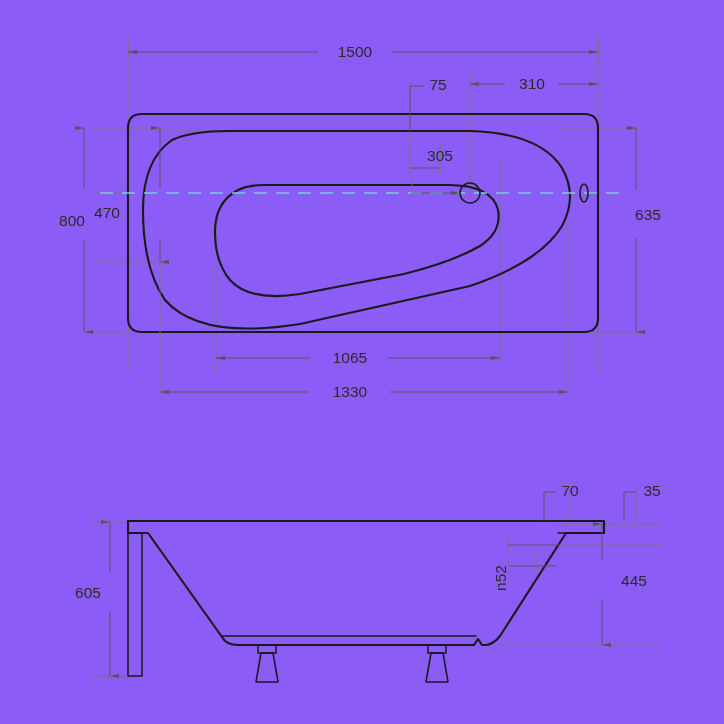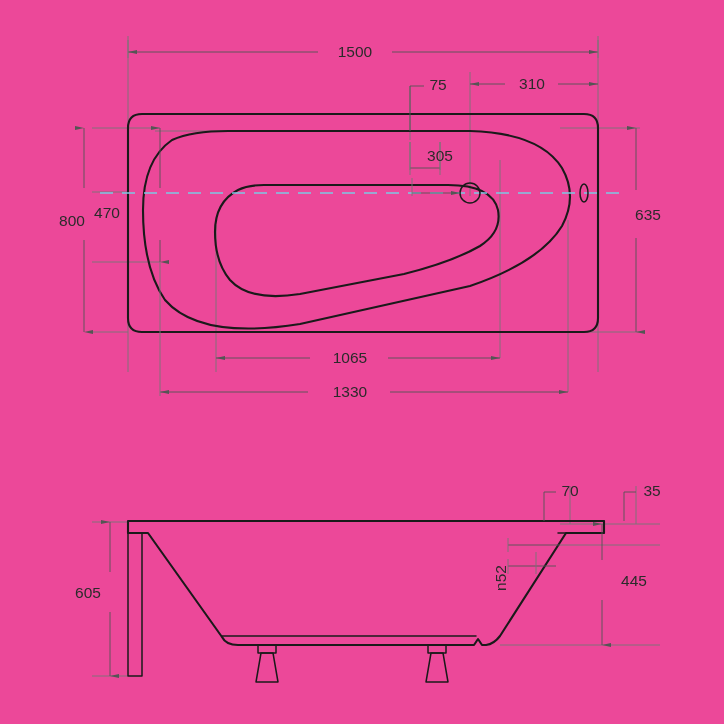--- a/index.html
+++ b/index.html
@@ -8,21 +8,21 @@
     padding: 0;
     background: #ffffff;
   }
   body {
     font-family: "Liberation Sans", sans-serif;
   }
   #sheet {
     position: relative;
     width: 724px;
     height: 724px;
-    background: #ec4899;
+    background: #8b5cf6;
     overflow: hidden;
   }
   #sheet svg {
     display: block;
     width: 724px;
     height: 724px;
   }
   .outline {
     fill: none;
     stroke: #1a1a1a;

